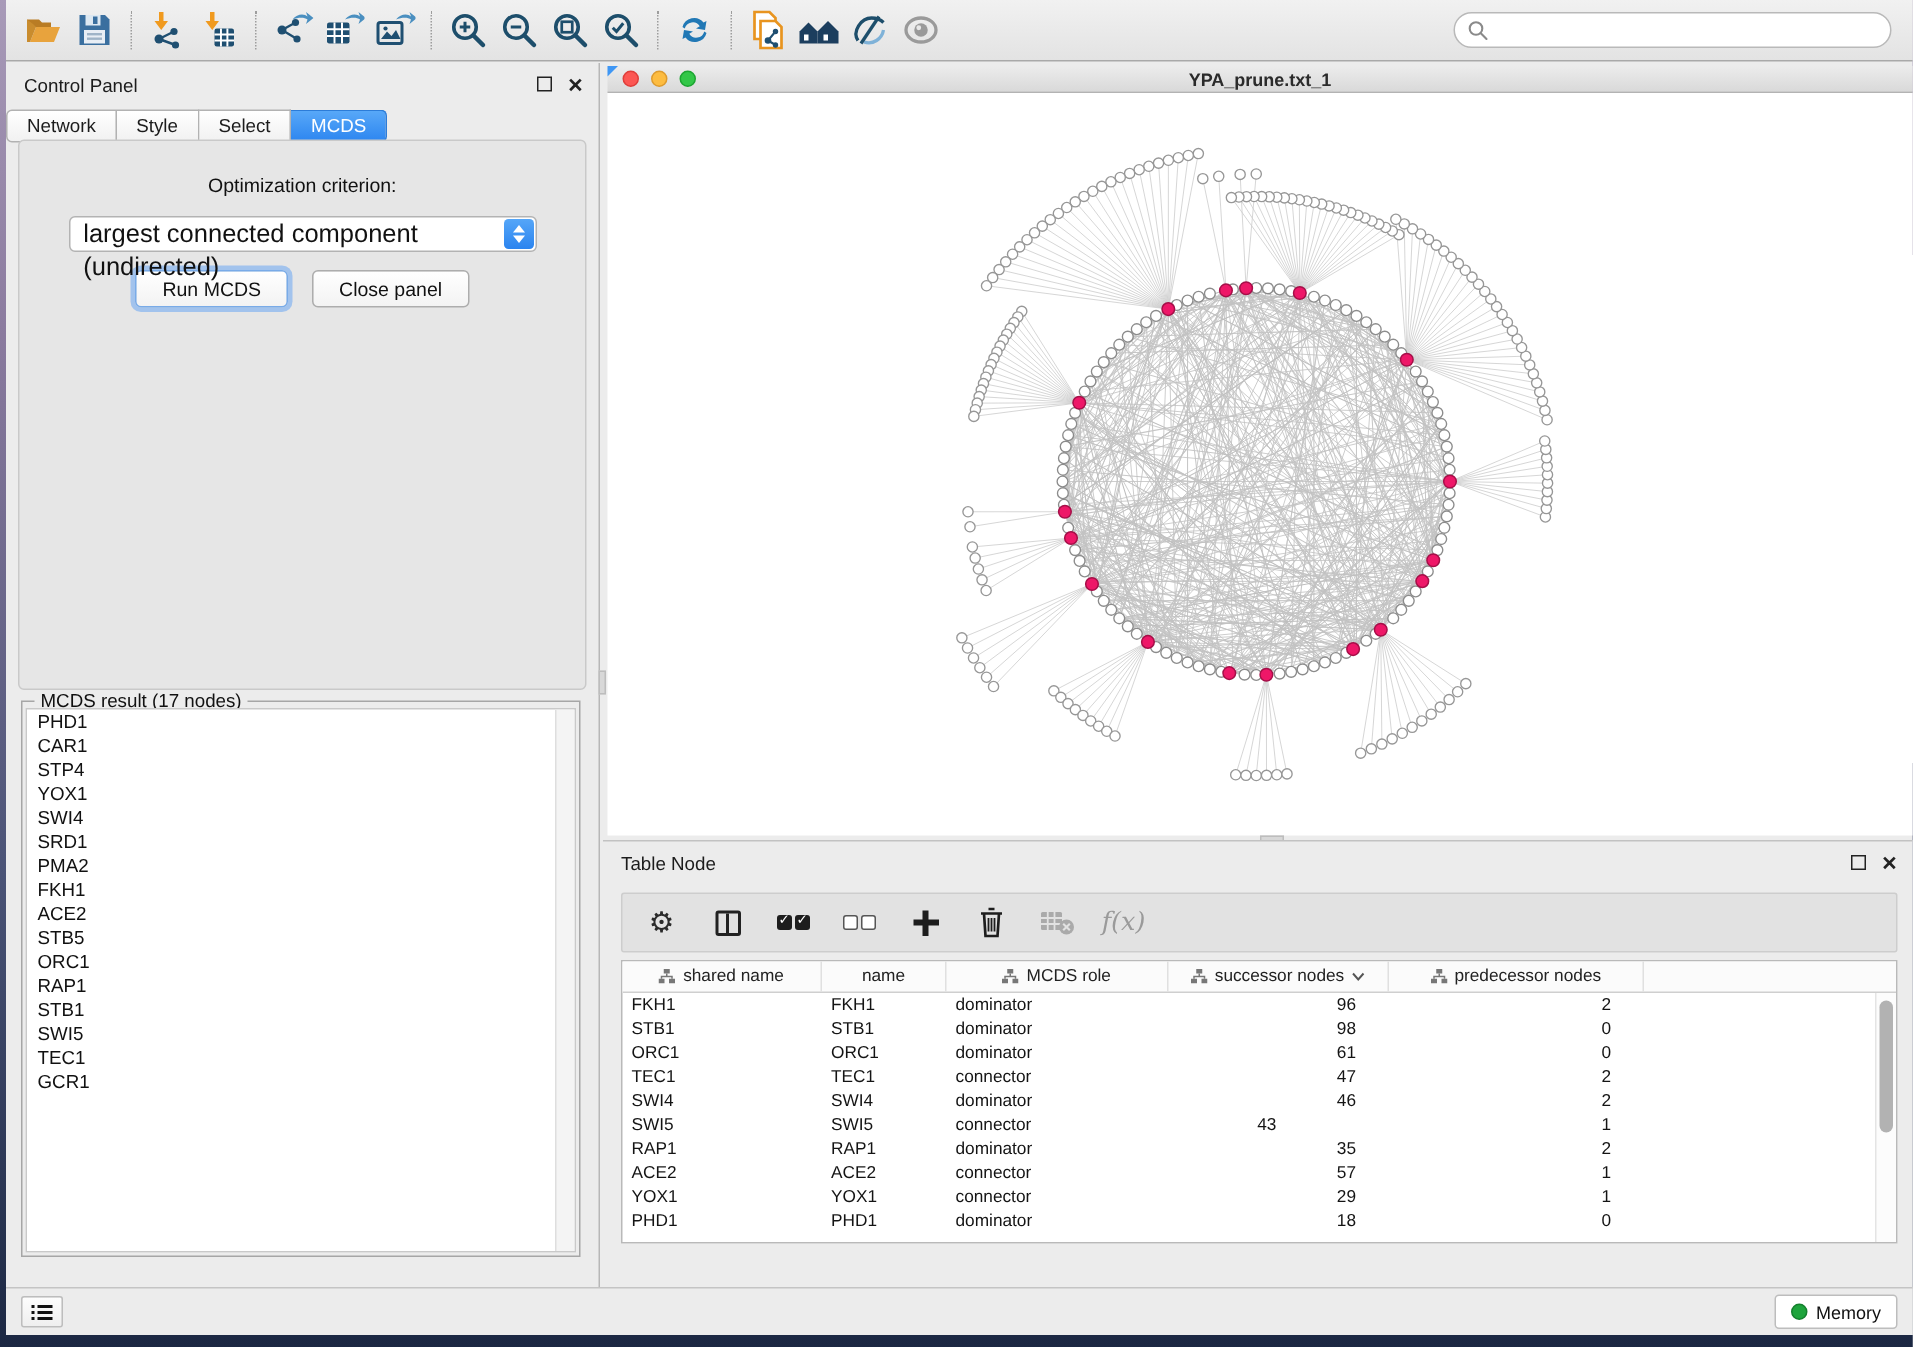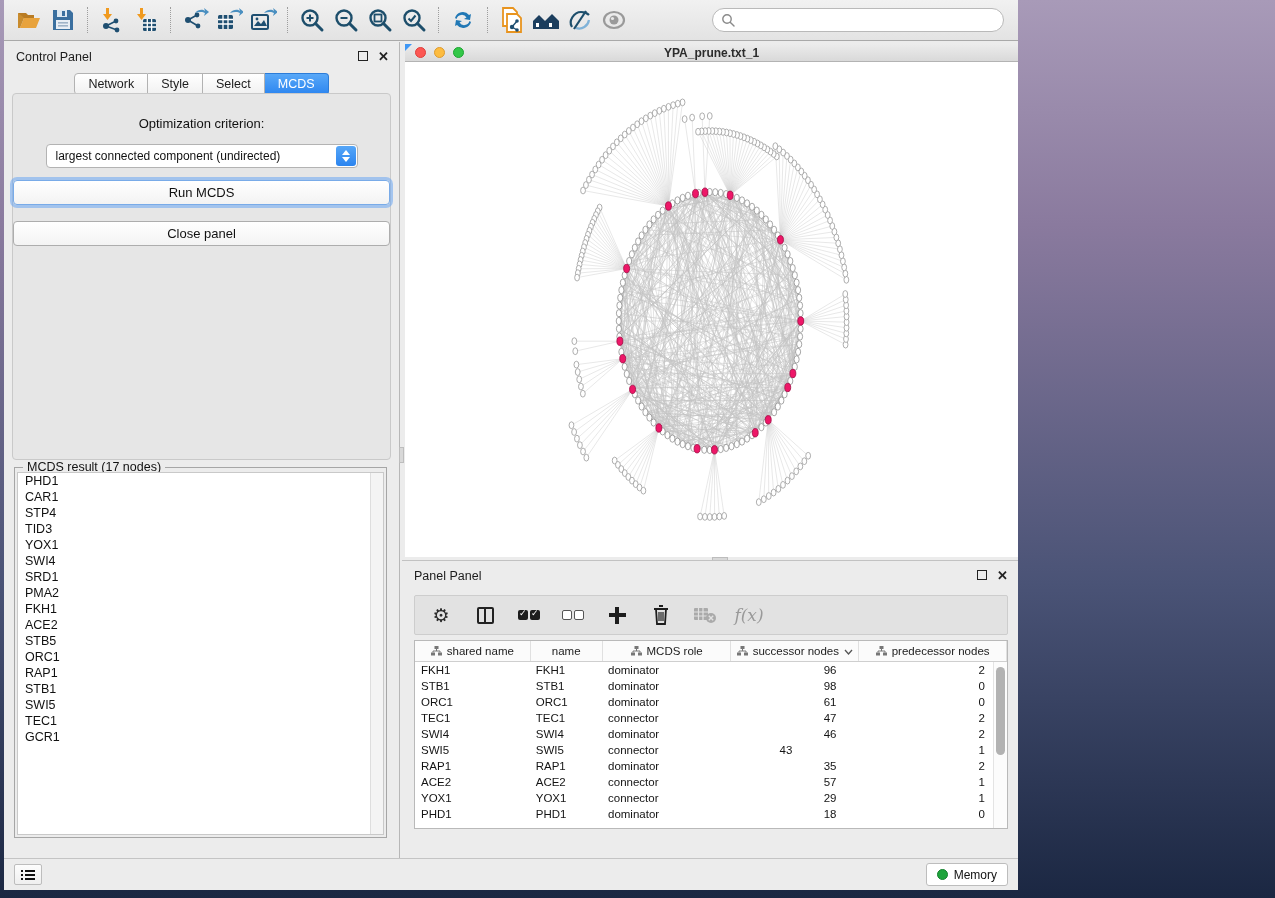--- a/index.html
+++ b/index.html
@@ -1,19 +1,19 @@
 <!DOCTYPE html>
 <html><head>
 <meta charset="utf-8">
 <style>
   * { box-sizing: border-box; margin: 0; padding: 0; }
   html,body { width:1275px; height:898px; overflow:hidden;
     font-family:"Liberation Sans", sans-serif;
     background:linear-gradient(180deg,#a89ab8 0%,#8a7a9e 25%,#4a5376 65%,#1b2742 100%);}
-  .app { position:absolute; left:4px; top:0; width:1014px; height:890px; background:#ececec; }
+  .app { position:absolute; left:4px; top:0; width:1271px; height:890px; background:#ececec; }
 
   
   .toolbar { position:absolute; left:0; top:0; right:0; height:41px;
     background:linear-gradient(180deg,#f1f1f1,#e3e3e3); border-bottom:1px solid #a9a9a9;
     display:flex; align-items:center; padding:0 8px; }
   .tbi { width:34px; height:30px; display:flex; align-items:center; justify-content:center; border-radius:4px; }
   .tbdiv { width:1px; height:26px; border-left:1px dotted #9d9d9d; margin:0 7px; }
   .search-wrap { margin-left:auto; margin-right:6px; width:292px; height:24px; background:#fff;
     border:1px solid #b9b9b9; border-radius:13px; display:flex; align-items:center; padding:0 8px; }
   .search-wrap input { border:none; outline:none; flex:1; height:20px; font-size:12px; background:transparent; }
@@ -21,38 +21,38 @@
   
   .control-panel { position:absolute; left:0; top:42px; width:396px; height:816px; background:#ececec;
     border-right:1px solid #b7b7b7; }
   .panel-header { position:absolute; top:6px; left:12px; right:10px; height:18px; font-size:12.5px; color:#1c1c1c;
     display:flex; align-items:center; }
   .panel-header .sp { flex:1; }
   .wbtn { font-size:12px; color:#222; margin-left:10px; line-height:14px; cursor:default; }
   .float-glyph { display:inline-block; width:10px; height:10px; border:1.4px solid #222; }
   .close-glyph { font-weight:bold; font-size:13px; }
 
-  .cp-tabs { position:absolute; top:31px; left:0; right:0; display:flex; justify-content:center; }
+  .cp-tabs { position:absolute; top:31px; left:0; right:0; display:flex; }
   .tab { border:1px solid #b2b2b2; border-left-width:0; background:linear-gradient(180deg,#ffffff,#f1f1f1);
     padding:3px 13px; font-size:12.5px; color:#1c1c1c; height:22px; display:flex; align-items:center; }
   .tab:first-child { border-left-width:1px; border-radius:4px 0 0 4px; }
   .tab:last-child { border-radius:0 4px 4px 0; }
   .tab.selected { background:linear-gradient(180deg,#58a8f8,#2d86f0); color:#fff; border-color:#2c7cd8; }
 
   .cp-box { position:absolute; top:51px; left:8px; right:8px; height:367px; background:#e6e6e6;
     border:1px solid #c9c9c9; border-radius:4px; }
   .opt-label { margin-top:22px; text-align:center; font-size:13px; color:#111; }
   .opt-select { position:relative; margin:13px auto 0; width:312px; height:24px; background:#fff;
-    border:1px solid #b3b3b3; border-radius:4px; font-size:12px; color:#111; line-height:22px; padding-left:9px; }
+    border:1px solid #b3b3b3; border-radius:4px; font-size:17px; color:#111; line-height:22px; padding-left:9px; }
   .stepper { position:absolute; right:1px; top:1px; width:20px; height:20px; border-radius:3px;
     background:linear-gradient(180deg,#55a6f8,#2b84ef); display:flex; flex-direction:column;
     align-items:center; justify-content:center; gap:2px; }
   .tri-up { width:0; height:0; border-left:4px solid transparent; border-right:4px solid transparent; border-bottom:5px solid #fff; }
   .tri-dn { width:0; height:0; border-left:4px solid transparent; border-right:4px solid transparent; border-top:5px solid #fff; }
-  .btn-row { margin-top:12px; display:flex; justify-content:center; gap:16px;flex-direction:column; }
+  .btn-row { margin-top:12px; display:flex; justify-content:center; gap:16px; }
   .btn { height:25px; padding:0 17px; background:linear-gradient(180deg,#ffffff,#f3f3f3);
     border:1px solid #adadad; border-radius:4px; font-size:13px; color:#111; font-family:inherit; }
   .btn.focused { border-color:#79abe8; box-shadow:0 0 0 3px rgba(106,165,243,.55); }
 
   .result-group { position:absolute; top:425px; left:10px; right:12px; bottom:20px; border:1px solid #a6a6a6;padding-left:26px; }
   .result-title { position:absolute; top:-8px; left:8px; background:#ececec; padding:0 4px; font-size:12.5px; color:#111; }
   .result-list { position:absolute; left:2px; right:2px; top:4px; bottom:2px; background:#fff;
     border:1px solid #c9c9c9; overflow:hidden; }
   .result-scroll { position:absolute; right:0; top:0; bottom:0; width:13px; background:#f4f4f4; border-left:1px solid #dedede; }
   .mcds-item { font-size:12.5px; line-height:16px; padding-left:7px; color:#111; }
@@ -291,21 +291,20 @@
         <button class="btn">Close panel</button>
       </div>
     </div>
     <div class="result-group">
       <span class="result-title">MCDS result (17 nodes)</span>
       <div class="result-list">
         <div>
             <div class="mcds-item">PHD1</div>
             <div class="mcds-item">CAR1</div>
             <div class="mcds-item">STP4</div>
-            <div class="mcds-item">TID3</div>
             <div class="mcds-item">YOX1</div>
             <div class="mcds-item">SWI4</div>
             <div class="mcds-item">SRD1</div>
             <div class="mcds-item">PMA2</div>
             <div class="mcds-item">FKH1</div>
             <div class="mcds-item">ACE2</div>
             <div class="mcds-item">STB5</div>
             <div class="mcds-item">ORC1</div>
             <div class="mcds-item">RAP1</div>
             <div class="mcds-item">STB1</div>
@@ -1281,21 +1280,21 @@
               <circle cx="542.5745817905724" cy="325.439911663397" r="4.2" fill="#ee1768" stroke="#a50f48" stroke-width="1"></circle>
               <circle cx="549.8473640358956" cy="311.46902695677824" r="4.2" fill="#ee1768" stroke="#a50f48" stroke-width="1"></circle>
             </g>
           </svg>
       </div>
       <div class="h-handle"></div>
     </div>
 
     <div class="table-panel">
       <div class="panel-header">
-        <span>Panel Panel</span>
+        <span>Table Node</span>
         <span class="sp"></span>
         <span class="wbtn"><span class="float-glyph"></span></span>
         <span class="wbtn close-glyph">✕</span>
       </div>
       <div class="tp-toolbar">
         <span class="tpi">
             <span class="gear-glyph">⚙</span>
           </span>
         <span class="tpi">
             <span class="cols-glyph"></span>

